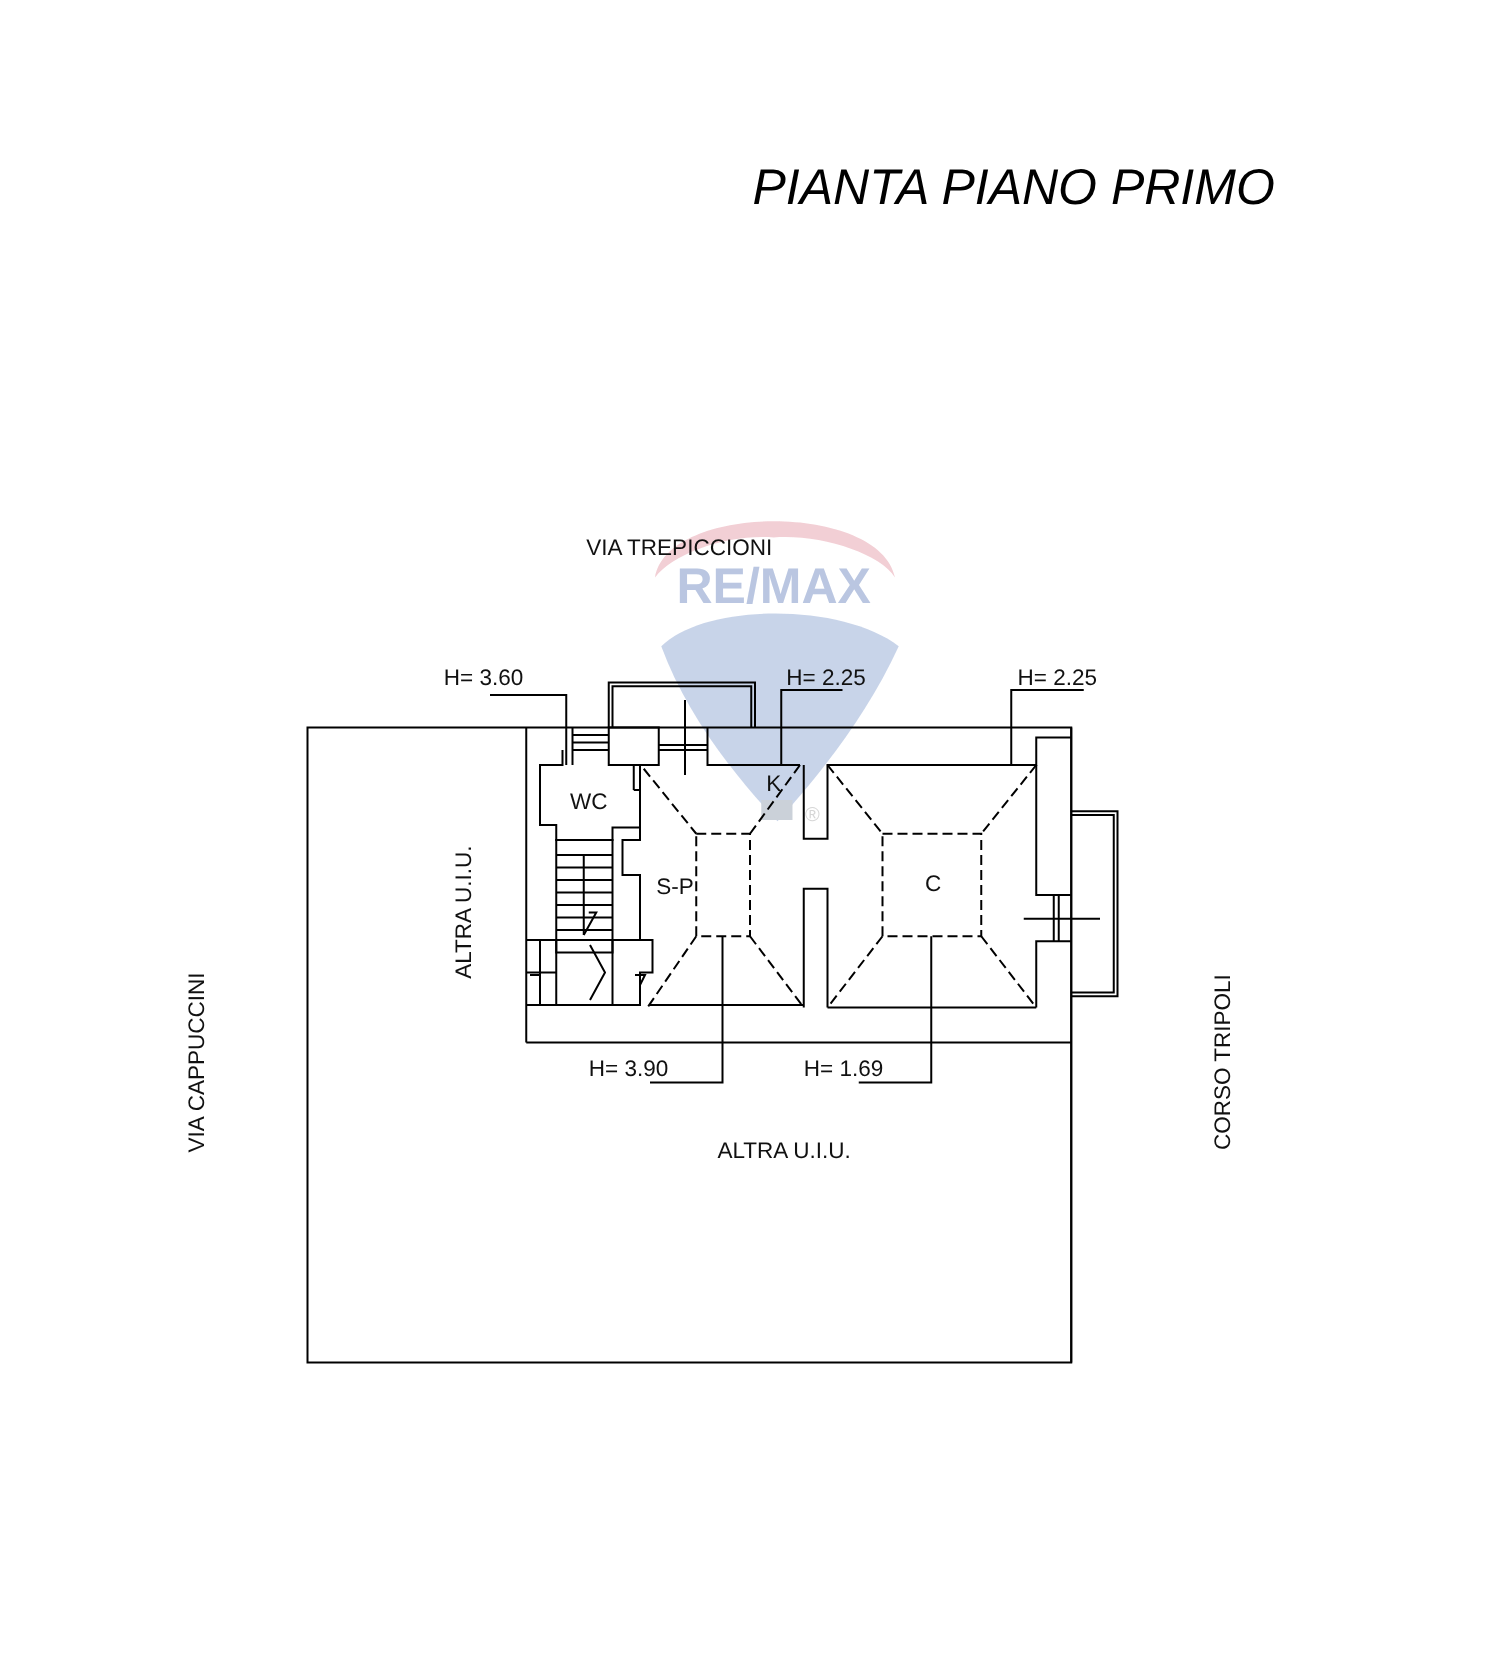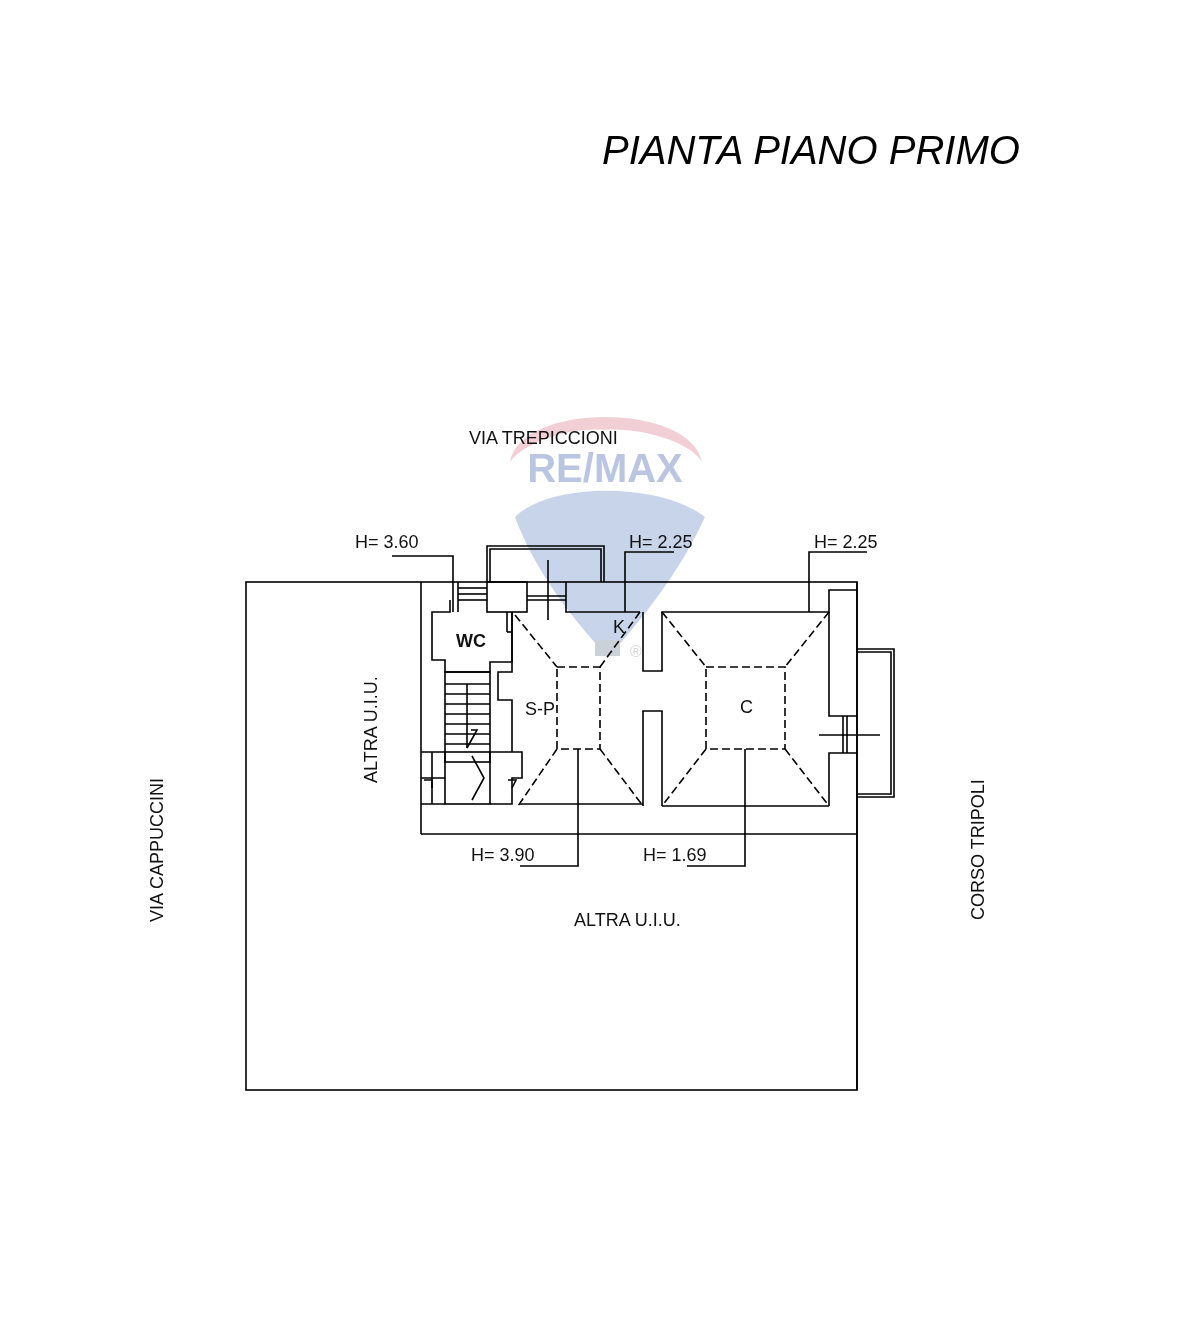--- a/index.html
+++ b/index.html
@@ -3,21 +3,21 @@
 <meta charset="utf-8">
 <style>
   html, body { margin: 0; padding: 0; background: #ffffff; }
   body { width: 1196px; height: 1342px; position: relative; overflow: hidden;
          font-family: "Liberation Sans", "DejaVu Sans", sans-serif; color: #111; }
   .title { position: absolute; left: 602px; top: 128px; font-size: 40px; font-style: italic;
            letter-spacing: 0px; white-space: nowrap; color: #000; }
   .lbl { position: absolute; font-size: 18px; white-space: nowrap; color: #111; }
   .vert { transform-origin: left top; transform: rotate(-90deg); }
   svg.plan { position: absolute; left: 0; top: 0; }
-  .wm { position: absolute; left: 490px; top: 372px; width: 230px; height: 300px; opacity: 0.95; }
+  .wm { position: absolute; left: 504px; top: 372px; width: 230px; height: 300px; opacity: 0.95; }
 </style>
 </head>
 <body>
 
 <div class="title">PIANTA PIANO PRIMO</div>
 
 <div class="wm">
   <svg width="230" height="300" viewBox="0 0 230 300">
     <path d="M20,90 C30,30 200,30 212,90 C200,70 150,55 115,58 C80,55 35,70 20,90 Z" fill="#f2cdd3"></path>
     <path d="M25,145 C60,110 170,110 215,145 C190,200 150,250 118,285 C85,250 45,200 25,145 Z" fill="#c6d2e8"></path>
@@ -106,21 +106,21 @@
   <path d="M578,749 L578,866 L520,866"></path>
   <path d="M745,749 L745,866 L687,866"></path>
 </svg>
 
 <div class="lbl" style="left:469px;top:428px;">VIA TREPICCIONI</div>
 <div class="lbl vert" style="left:147px;top:922px;">VIA CAPPUCCINI</div>
 <div class="lbl vert" style="left:968px;top:920px;">CORSO TRIPOLI</div>
 <div class="lbl vert" style="left:361px;top:783px;">ALTRA U.I.U.</div>
 <div class="lbl" style="left:574px;top:910px;">ALTRA U.I.U.</div>
 
-<div class="lbl" style="left:456px;top:631px;font-weight:bold;">WC</div>
+<div class="lbl" style="left:456px;top:631px;">WC</div>
 <div class="lbl" style="left:613px;top:617px;">K</div>
 <div class="lbl" style="left:525px;top:699px;">S-P</div>
 <div class="lbl" style="left:740px;top:697px;">C</div>
 
 <div class="lbl" style="left:355px;top:532px;">H= 3.60</div>
 <div class="lbl" style="left:629px;top:532px;">H= 2.25</div>
 <div class="lbl" style="left:814px;top:532px;">H= 2.25</div>
 <div class="lbl" style="left:471px;top:845px;">H= 3.90</div>
 <div class="lbl" style="left:643px;top:845px;">H= 1.69</div>
 

